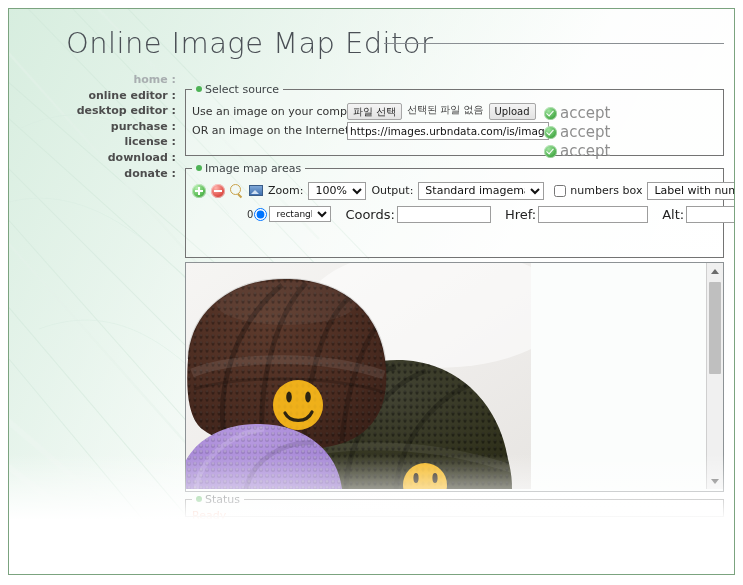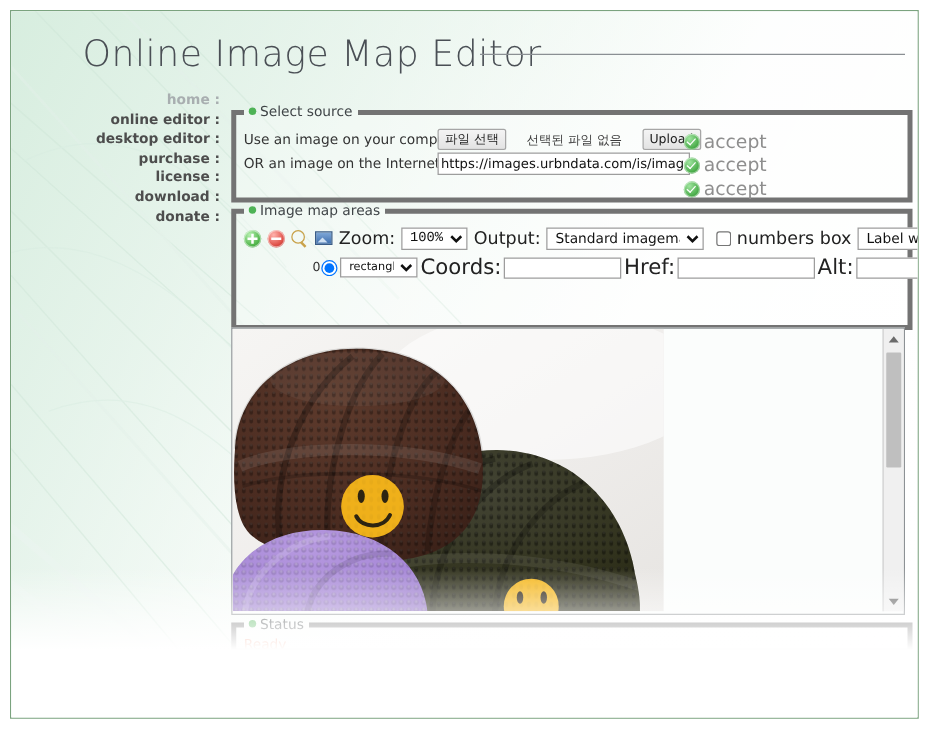--- a/index.html
+++ b/index.html
@@ -88,21 +88,21 @@
     white-space: nowrap;
     cursor: pointer;
   }
   .nav-item.muted { color: #a8aeb0; }
 
   
   fieldset.box {
     position: absolute;
     margin: 0;
     padding: 0;
-    border: 4px solid #737373;
+    border: 1px solid #737373;
     background: rgba(255,255,255,0.30);
   }
   fieldset.box > legend {
     margin-left: 6px;
     padding: 0 4px;
     font-size: 11px;
     color: #3f4447;
   }
   .dot {
     display: inline-block;
@@ -139,22 +139,22 @@
     font-size: 11px;
     color: #333;
     white-space: nowrap;
   }
 
   .file-ctl {
     position: absolute;
     left: 155px;
     top: 0;
     display: flex;
-    align-items: center;
-    gap: 16px;
+    align-items: flex-start;
+    gap: 5px;
   }
   .btn-grey {
     font-family: "DejaVu Sans", sans-serif;
     font-size: 10px;
     color: #1b1b1b;
     background: linear-gradient(180deg,#f4f4f4 0%, #e3e3e3 100%);
     border: 1px solid #a6a6a6;
     border-radius: 2px;
     padding: 1px 5px;
     line-height: 13px;
@@ -294,22 +294,22 @@
   .ico-picture:after {
     content: "";
     position: absolute;
     left: 1px; bottom: 1px;
     width: 0; height: 0;
     border-left: 4px solid transparent;
     border-right: 4px solid transparent;
     border-bottom: 4px solid #cfe0f2;
   }
 
-  .tool-lbl { font-size: 14px; color: #222; white-space: nowrap; }
-  #zoom-select { width: 72px; font-family: Liberation Mono, monospace; }
+  .tool-lbl { font-size: 11px; color: #222; white-space: nowrap; }
+  #zoom-select { width: 72px; }
   #output-select { width: 126px; }
   .spacer { flex: 1 1 auto; }
   .cb-wrap { display: flex; align-items: center; gap: 4px; }
   input.cb {
     width: 12px; height: 12px; margin: 0;
     accent-color: #ffffff;
   }
   #label-select { width: 132px; }
 
   .area-row {
@@ -327,21 +327,21 @@
     color: #333;
     margin-left: 55px;
     margin-right: 1px;
   }
   input.rb { width: 13px; height: 13px; margin: 0 2px 0 0; }
   #shape-select {
     width: 62px;
     height: 16px;
     font-size: 9px;
   }
-  .fl { font-size: 17px; color: #222; margin: 0 2px 0 2px; white-space: nowrap; }
+  .fl { font-size: 13px; color: #222; margin: 0 2px 0 14px; white-space: nowrap; }
   .fi { height: 13px; }
   #coords-input { width: 88px; }
   #href-input { width: 104px; }
   #alt-input { width: 98px; }
 
   
   .canvas-wrap {
     position: absolute;
     left: 176px;
     top: 253px;

